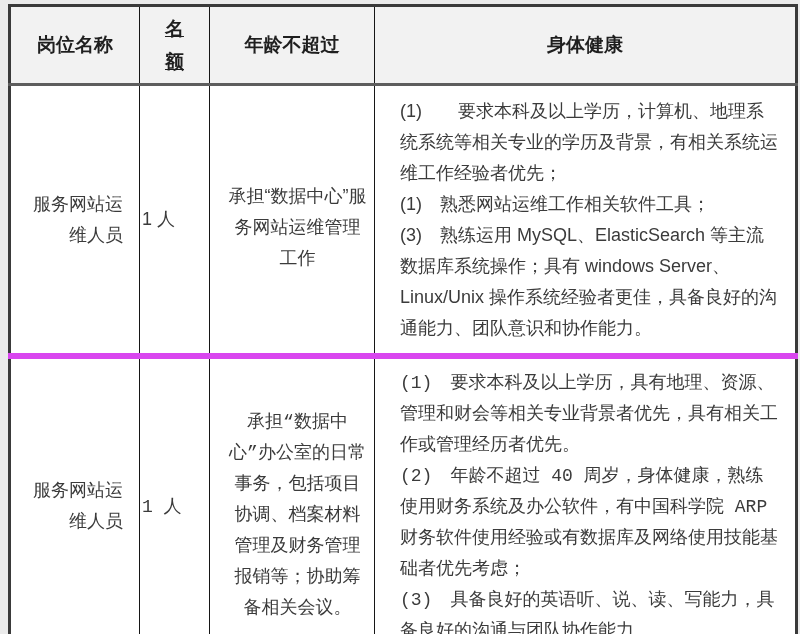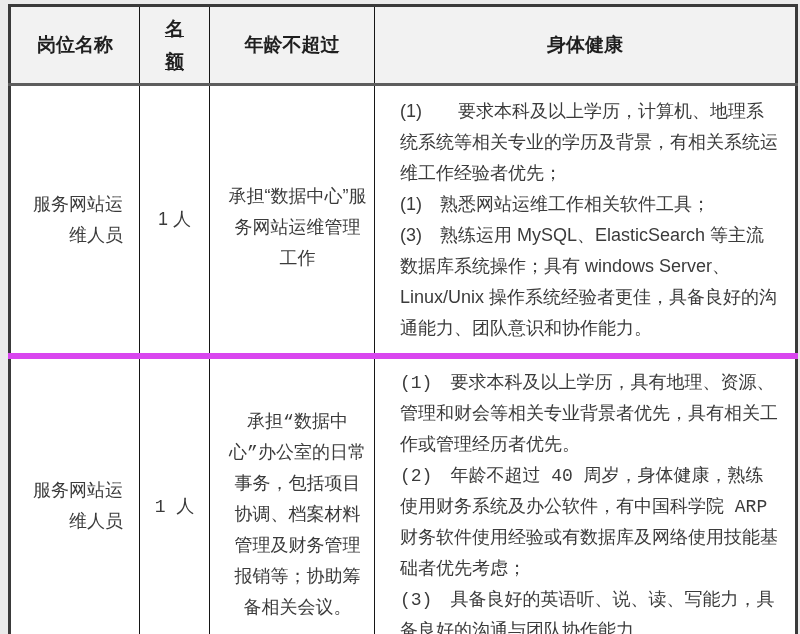--- a/index.html
+++ b/index.html
@@ -49,21 +49,21 @@
     vertical-align: middle;
     text-decoration: underline;
   }
   td {
     font-size: 18px;
     line-height: 31px;
   }
   tr.r1 td { height: 251px; border-bottom: 6px solid #d946ef; }
   tr.r2 td { height: 280px; font-family: Liberation Mono, monospace; }
   td.c-pos   { text-align: right;  padding: 0 16px 0 15px; }
-  td.c-quota { text-align: center; padding: 8px 2px; }
+  td.c-quota { text-align: left; padding: 8px 2px; }
   td.c-duty  { text-align: center;  padding: 16px 5px 0 16px; }
   td.c-req   { text-align: left;  padding: 0 14px 0 25px; }
   td.c-req p { margin: 0; }
   .spell {
     text-decoration-style: wavy;
     text-decoration-color: #d93025;
     text-decoration-thickness: 1px;
     text-underline-offset: 4px;
   }
 </style>

